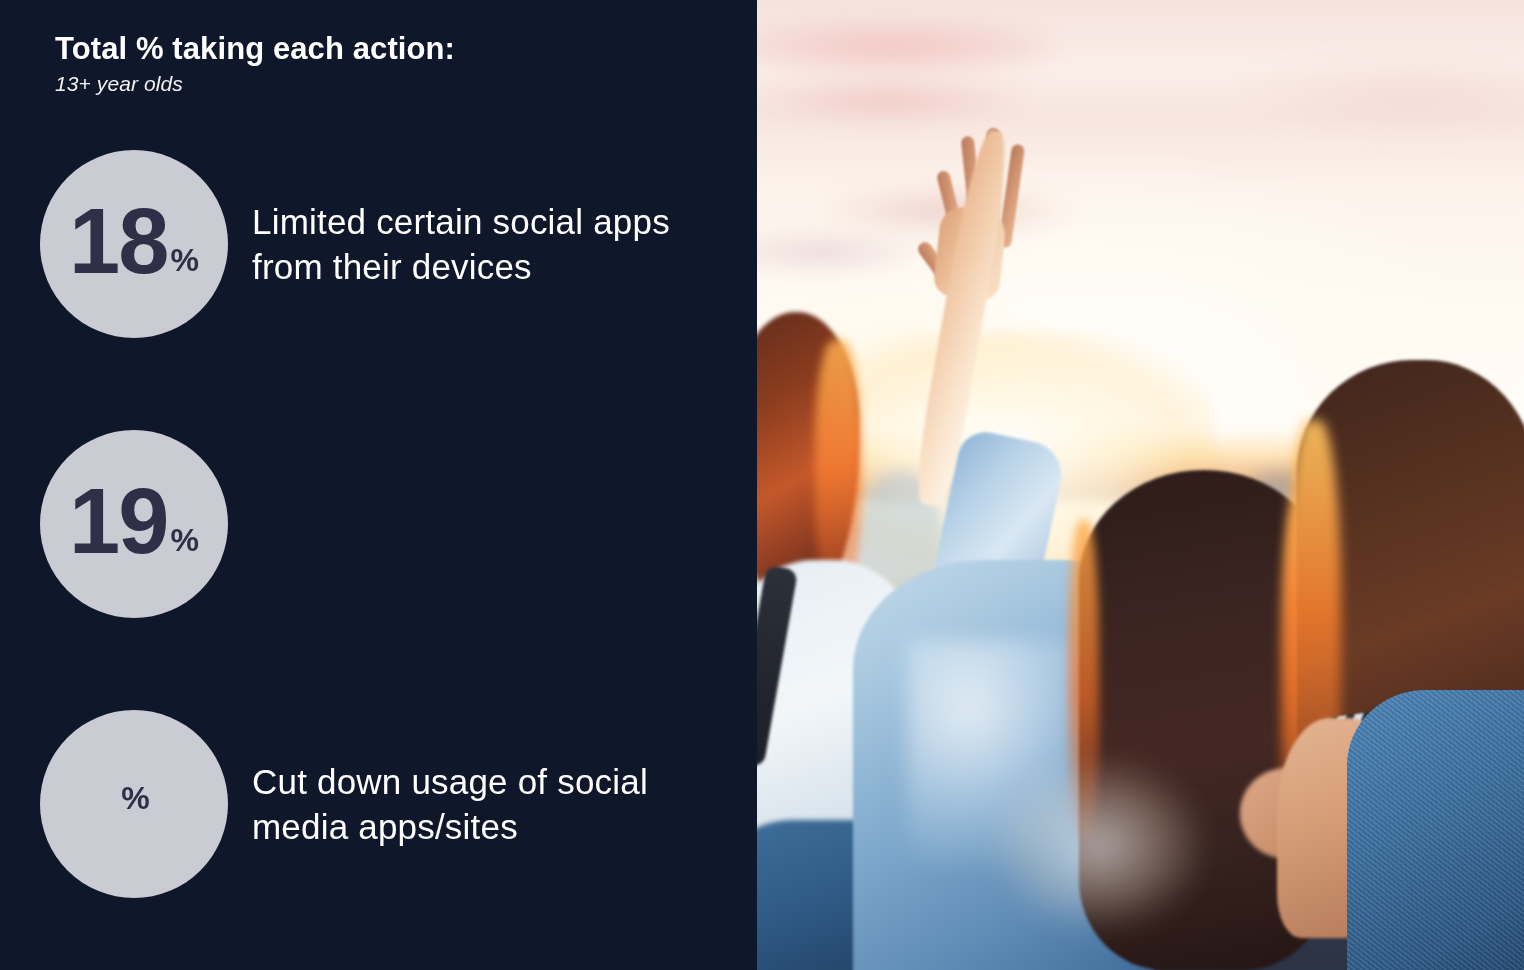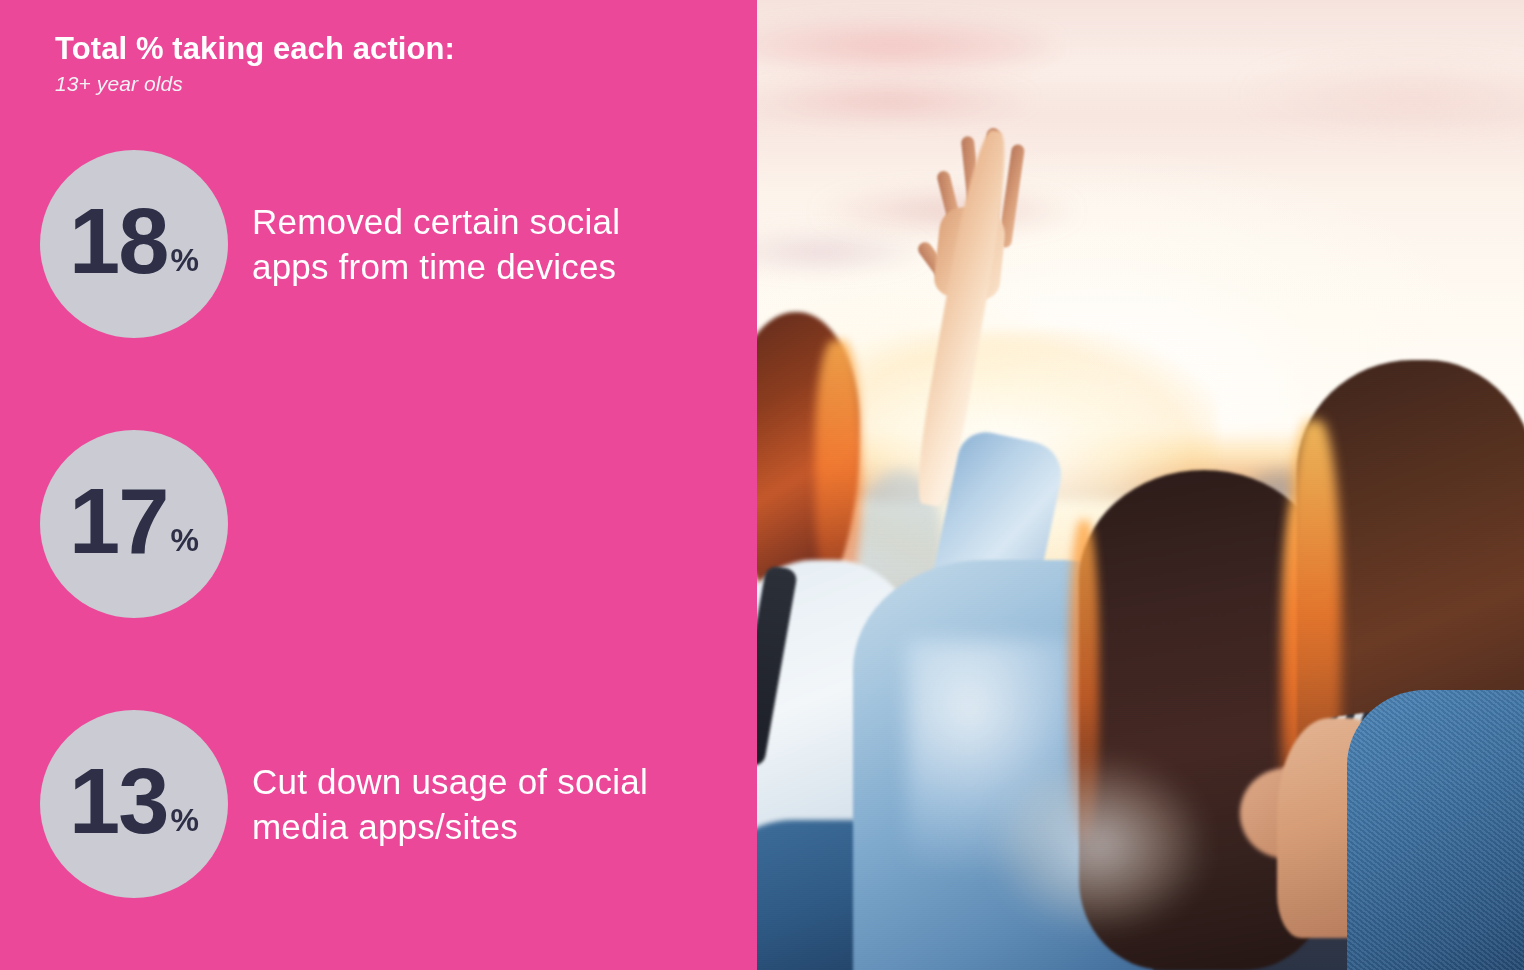--- a/index.html
+++ b/index.html
@@ -8,21 +8,21 @@
     overflow:hidden;
     background:#2d2e42;
     font-family:"Liberation Sans", sans-serif;
   }
   #root { position:relative; width:1524px; height:970px; display:flex; }
 
   
   .left-panel {
     position:relative;
     width:757px; height:970px;
-    background:#ec4899;
+    background:#0f172a;
     flex:0 0 757px;
   }
   .header { position:absolute; left:55px; top:30px; width:660px; }
   .header-title {
     font-size:31px; font-weight:bold; color:#ffffff;
     letter-spacing:0.1px; line-height:38px; white-space:nowrap;
   }
   .header-subtitle {
     font-size:21px; font-weight:400; color:#f2f2f5;
     line-height:28px; margin-top:2px; letter-spacing:0.1px;font-style:italic;
@@ -352,36 +352,35 @@
 
     <div class="stats">
 
       <div class="stat-row">
         <div class="stat-circle">
           <div class="stat-number-wrap">
             <span class="stat-number">18</span>
             <span class="stat-pct">%</span>
           </div>
         </div>
-        <div class="stat-label">Removed certain social apps from time devices</div>
+        <div class="stat-label">Limited certain social apps from their devices</div>
       </div>
 
       <div class="stat-row">
         <div class="stat-circle">
           <div class="stat-number-wrap">
-            <span class="stat-number">17</span>
+            <span class="stat-number">19</span>
             <span class="stat-pct">%</span>
           </div>
         </div>
       </div>
 
       <div class="stat-row">
         <div class="stat-circle">
           <div class="stat-number-wrap">
-            <span class="stat-number">13</span>
             <span class="stat-pct">%</span>
           </div>
         </div>
         <div class="stat-label">Cut down usage of social media apps/sites</div>
       </div>
 
     </div>
   </div>
 
   <div class="photo">

